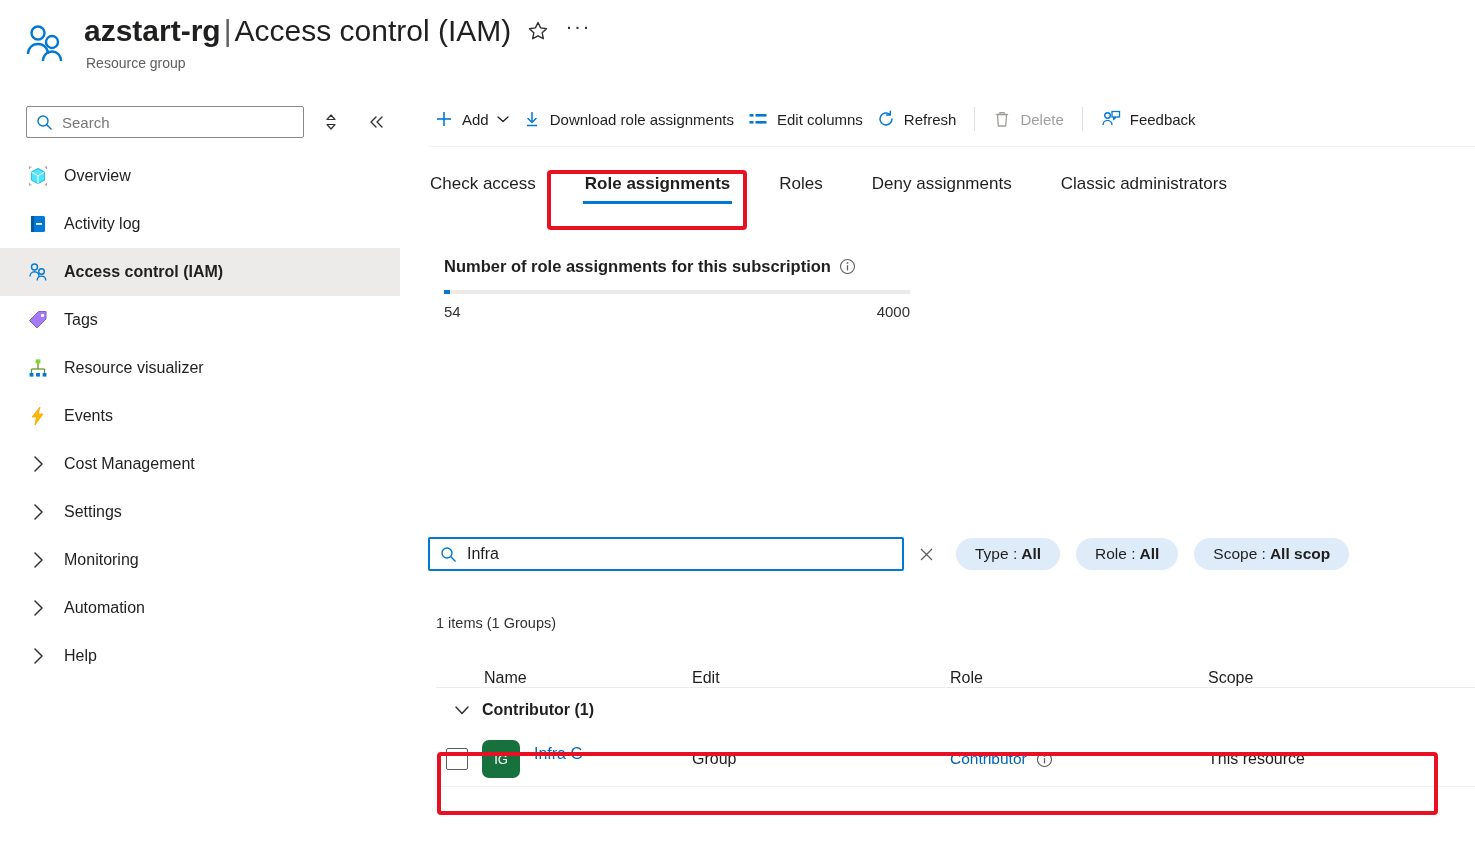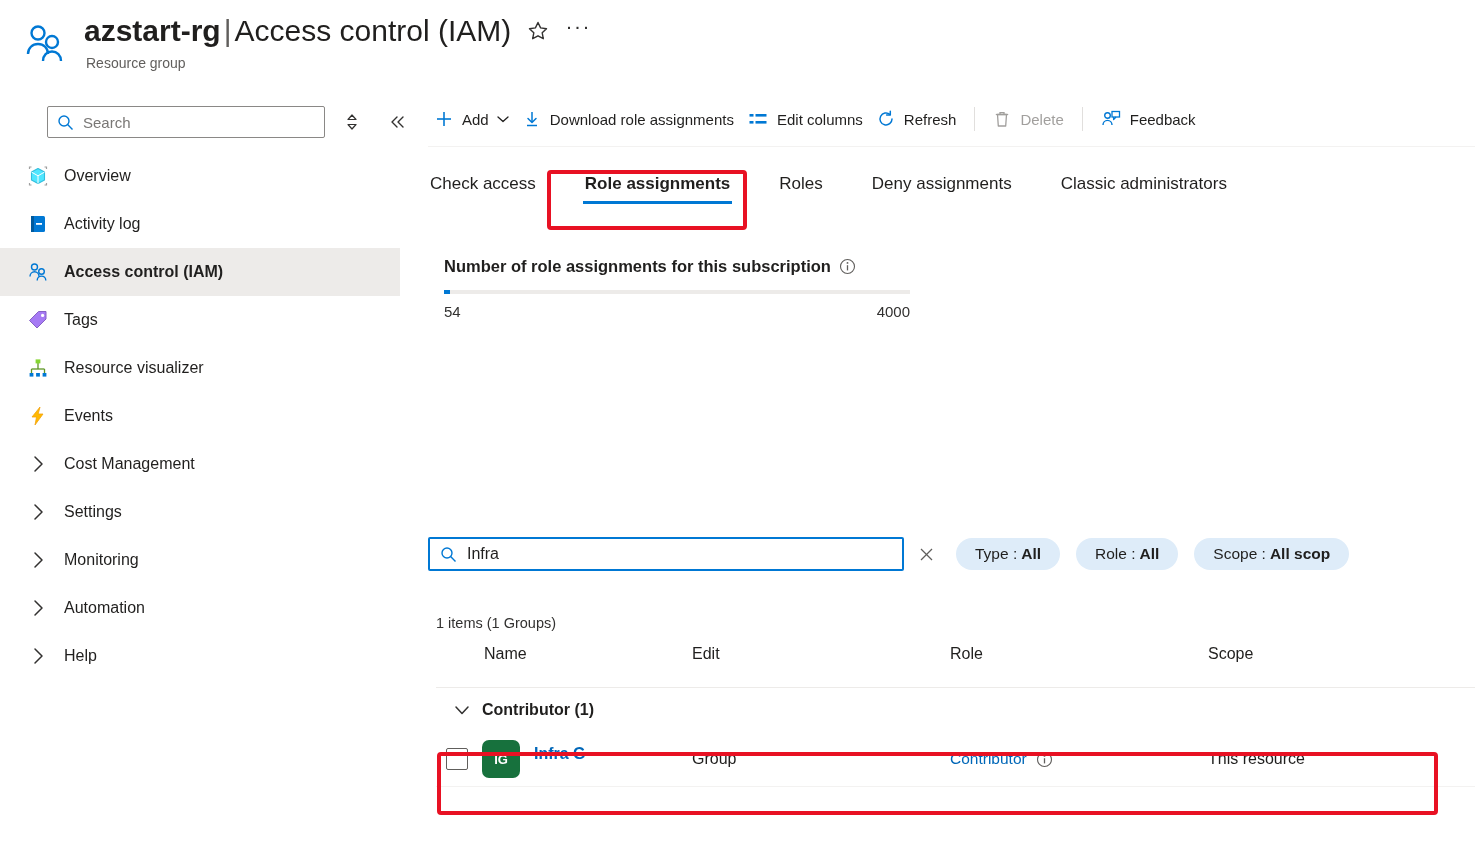--- a/index.html
+++ b/index.html
@@ -73,26 +73,25 @@
   
   .sidebar {
     position: absolute;
     left: 0; top: 92px;
     width: 400px;
     height: 759px;
     background: #ffffff;
   }
   .sidebar-search-row {
     position: absolute;
-    left: 13px; top: 10px;
+    left: 4px; top: 10px;
     width: 400px;
     height: 40px;
     display: flex;
     align-items: center;
-    justify-content: flex-end;
   }
   .search-box {
     position: relative;
     margin-left: 22px;
     width: 278px;
     height: 32px;
     border: 1px solid #8a8886;
     border-radius: 2px;
     background: #fff;
     display: flex;
@@ -388,21 +387,21 @@
     font-size: 14.5px;
     color: #323130;
   }
   .table {
     position: absolute;
     left: 436px; top: 645px;
     width: 1039px;
   }
   .thead {
     display: flex;
-    align-items: flex-start;
+    align-items: flex-end;
     height: 42px;
     border-bottom: 1px solid #edebe9;
     font-size: 16px;
     color: #201f1e;
   }
   .th-name { width: 256px; padding-left: 48px; box-sizing: border-box; }
   .th-type { width: 258px; }
   .th-role { width: 258px; }
   .th-scope { width: 220px; }
   .group-row {
@@ -423,21 +422,20 @@
     border-bottom: 1px solid #f3f2f1;
     font-size: 16px;
     color: #201f1e;
   }
   .cell-name {
     width: 256px;
     display: flex;
     align-items: center;
     box-sizing: border-box;
     padding-left: 10px;
-    font-weight: bold;
   }
   .row-check {
     width: 20px; height: 20px;
     border: 1px solid #605e5c;
     border-radius: 2px;
     background: #fff;
     cursor: pointer;
     flex: none;
   }
   .avatar {

